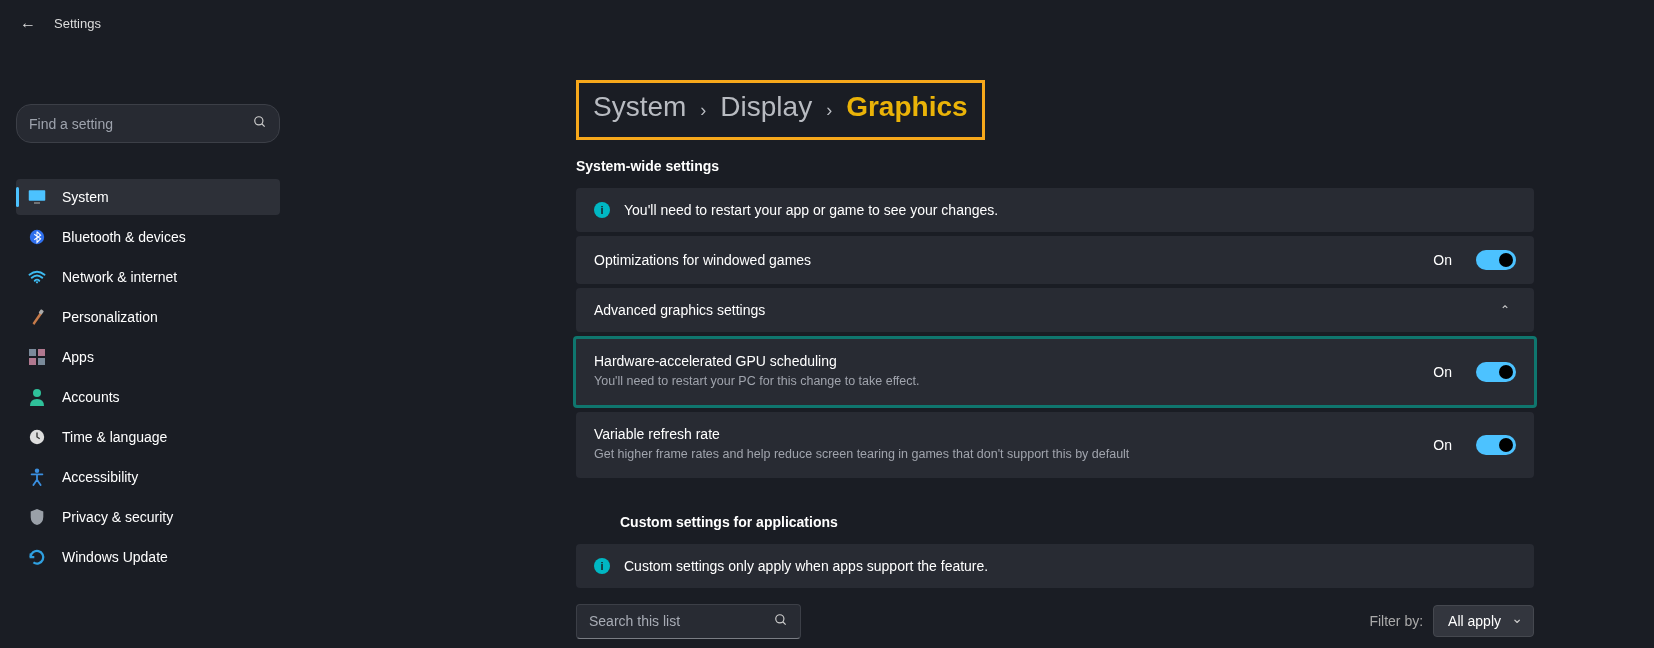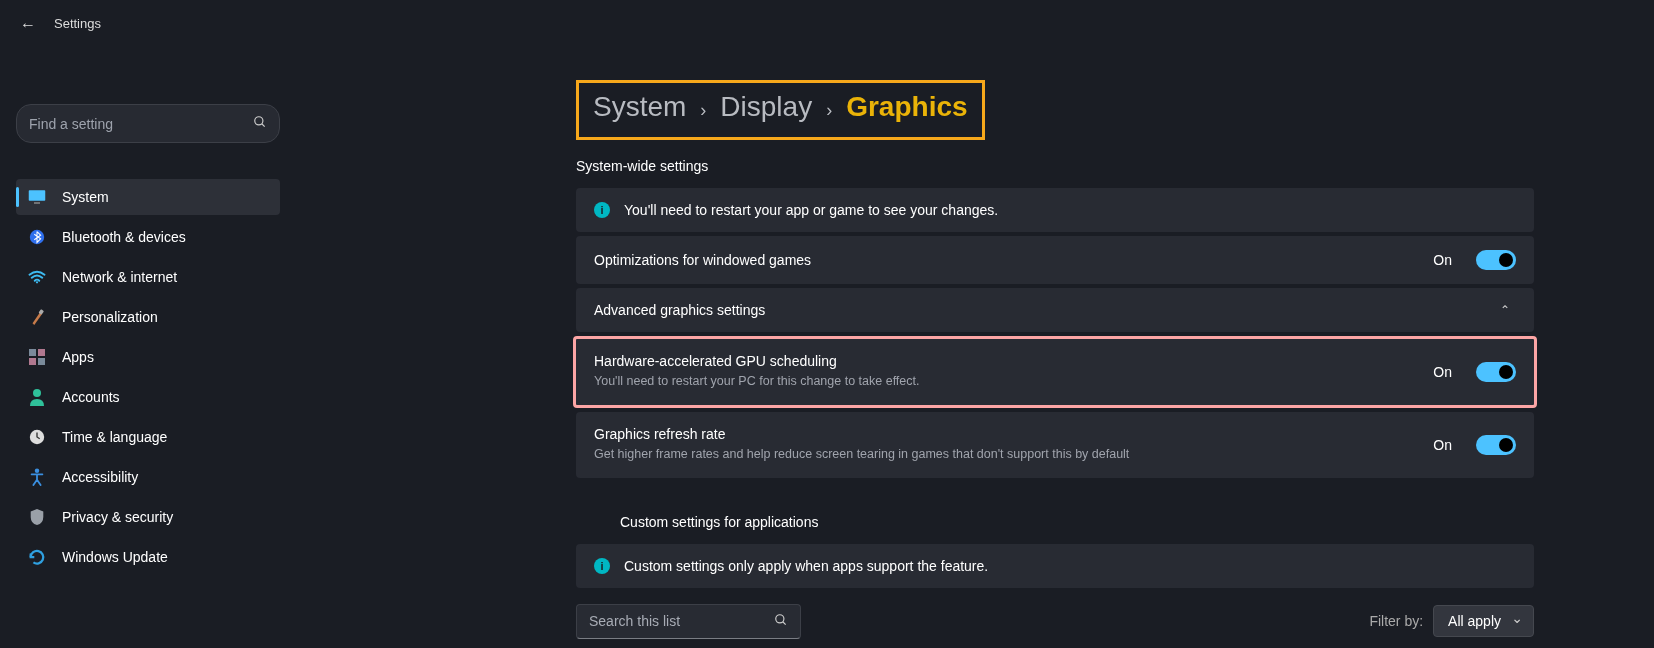--- a/index.html
+++ b/index.html
@@ -118,21 +118,21 @@
     .crumb.current {
       color: #eab308;
       font-weight: 600;
     }
     .chev {
       font-size: 18px;
       color: #b8bbc1;
     }
     .section-title {
       font-size: 14px;
-      font-weight: 400;
+      font-weight: 700;
       color: #fff;
       margin-bottom: 14px;
       margin-top: 4px;
     }
     .card {
       background: #282b33;
       border-radius: 4px;
       padding: 14px 18px;
       margin-bottom: 4px;
       display: flex;
@@ -191,21 +191,21 @@
       height: 14px;
       background: #000;
       border-radius: 50%;
     }
     .expand-icon {
       color: #ccc;
       font-size: 12px;
       padding: 0 6px;
     }
     .card.highlighted {
-      border: 3px solid #fca5a5;
+      border: 3px solid #0f766e;
       margin-left: -3px;
       margin-right: -3px;
     }
     .section-gap {
       margin-top: 36px;
       margin-left: 44px;
     }
     .bottom-row {
       display: flex;
       align-items: center;
@@ -411,21 +411,21 @@
       <div class="card-text">
         <div class="card-title">Hardware-accelerated GPU scheduling</div>
         <div class="card-desc">You'll need to restart your PC for this change to take effect.</div>
       </div>
       <span class="toggle-state">On</span>
       <div class="toggle"></div>
     </div>
 
     <div class="card">
       <div class="card-text">
-        <div class="card-title">Graphics refresh rate</div>
+        <div class="card-title">Variable refresh rate</div>
         <div class="card-desc">Get higher frame rates and help reduce screen tearing in games that don't support this by default</div>
       </div>
       <span class="toggle-state">On</span>
       <div class="toggle"></div>
     </div>
 
     <div class="section-title section-gap">Custom settings for applications</div>
 
     <div class="card">
       <span class="info-icon">i</span>

